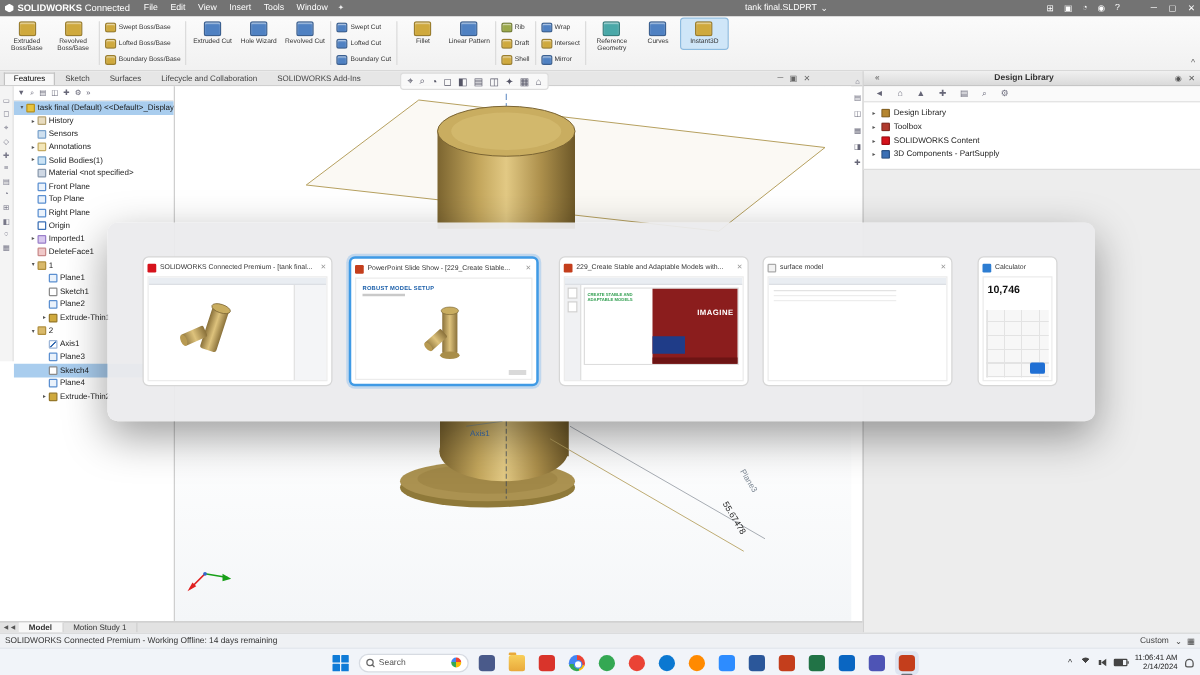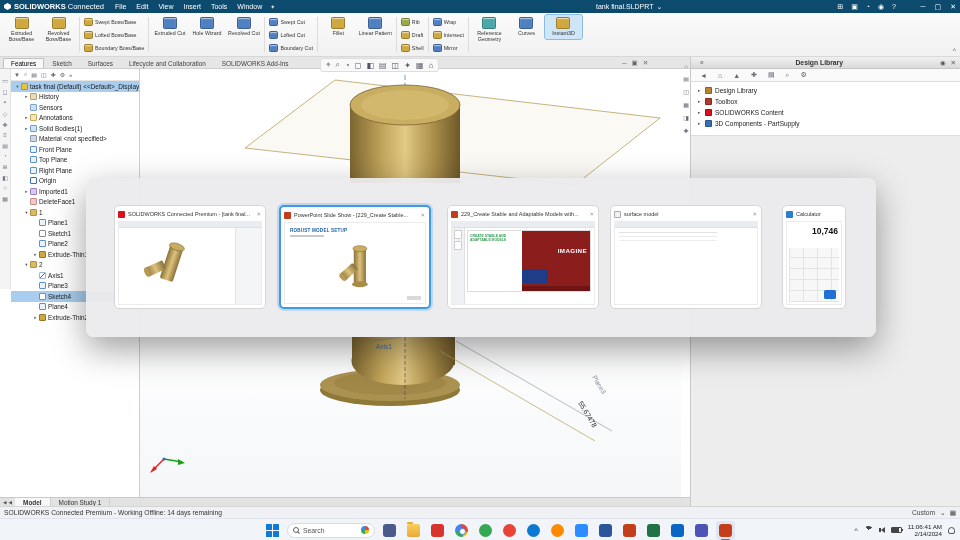--- a/index.html
+++ b/index.html
@@ -1,20 +1,20 @@
 <!DOCTYPE html>
 <html><head>
 <meta charset="utf-8">
 <style>
   *{margin:0;padding:0;box-sizing:border-box}
   html,body{width:960px;height:540px;overflow:hidden}
   body{position:relative;background:#fff;font-family:"Liberation Sans","DejaVu Sans",sans-serif;font-size:7px;color:#222;cursor:default}
 
   
-  #titlebar{position:absolute;left:0;top:0;width:960px;height:13px;background:#0c4a6e;display:flex;align-items:center;color:#fff;z-index:20}
+  #titlebar{position:absolute;left:0;top:0;width:960px;height:13px;background:#737373;display:flex;align-items:center;color:#fff;z-index:20}
   .sw-logo{width:7px;height:7px;margin:0 3px 0 4px;background:#fff;clip-path:polygon(50% 0,100% 28%,100% 72%,50% 100%,0 72%,0 28%)}
   .brand{font-weight:bold;font-size:7.5px;white-space:nowrap}
   .brand .sfx{font-weight:normal}
   #menubar{display:flex;height:100%;margin-left:6px}
   .menu-item{padding:0 5px;display:flex;align-items:center;font-size:7px}
   .tb-pin{margin-left:3px;font-size:6px;opacity:.9}
   #doc-title{position:absolute;left:596px;top:0;height:13px;display:flex;align-items:center;gap:3px;font-size:7px}
   #tb-icons{position:absolute;right:64px;top:0;height:13px;display:flex;align-items:center;gap:8px;font-size:7px}
   #tb-controls{position:absolute;right:4px;top:0;height:13px;display:flex;align-items:center;gap:9px;font-size:7px}
 
@@ -138,21 +138,21 @@
   .t-show-logo{position:absolute;right:4px;bottom:3px;width:14px;height:4px;background:#d9d9d9}
   .t-strip{position:absolute;left:0;top:6px;bottom:0;width:13px;background:#f0f1f3;border-right:1px solid #e0e0e0;display:flex;flex-direction:column;gap:2px;padding:2px}
   .t-strip i{height:9px;background:#fff;border:1px solid #cfcfcf}
   .t-slide{position:absolute;left:15px;top:8px;right:3px;height:62px;border:1px solid #ddd;display:flex}
   .t-slide-l{width:44%;background:#fff;padding:3px 2px;font-size:3.4px;color:#2f9e4f;font-weight:bold;line-height:1.25}
   .t-slide-r{flex:1;background:#8b1d1d;position:relative}
   .t-imagine{position:absolute;right:3px;top:16px;color:#fff;font-weight:bold;font-size:6.2px;letter-spacing:.4px}
   .t-blue{position:absolute;left:0;bottom:8px;width:26px;height:14px;background:#1f3c88}
   .t-redband{position:absolute;left:0;bottom:0;right:0;height:5px;background:#6d1414}
   .t-lines{position:absolute;left:4px;top:10px;right:40px;height:1px;background:#e3e3e3;box-shadow:0 4px 0 #ededed,0 8px 0 #ededed}
-  .calc-num{font-size:8.5px;font-weight:bold;text-align:right;padding:4px 3px 2px;color:#111}
+  .calc-num{font-size:8.5px;font-weight:bold;padding:4px 3px 2px;color:#111}
   .calc-grid{position:absolute;left:2px;right:2px;bottom:2px;height:54px;background-color:#f7f7f7;background-image:repeating-linear-gradient(0deg,#e3e3e3 0 1px,transparent 1px 11px),repeating-linear-gradient(90deg,#e3e3e3 0 1px,transparent 1px 14px)}
   .calc-blue{position:absolute;right:3px;bottom:3px;width:12px;height:9px;background:#1f6fd4;border-radius:1.5px}
 </style>
 </head>
 <body>
 
 <div id="titlebar">
   <span class="sw-logo"></span>
   <span class="brand"><span>SOLIDWORKS</span><span class="sfx"> Connected</span></span>
   <div id="menubar">

